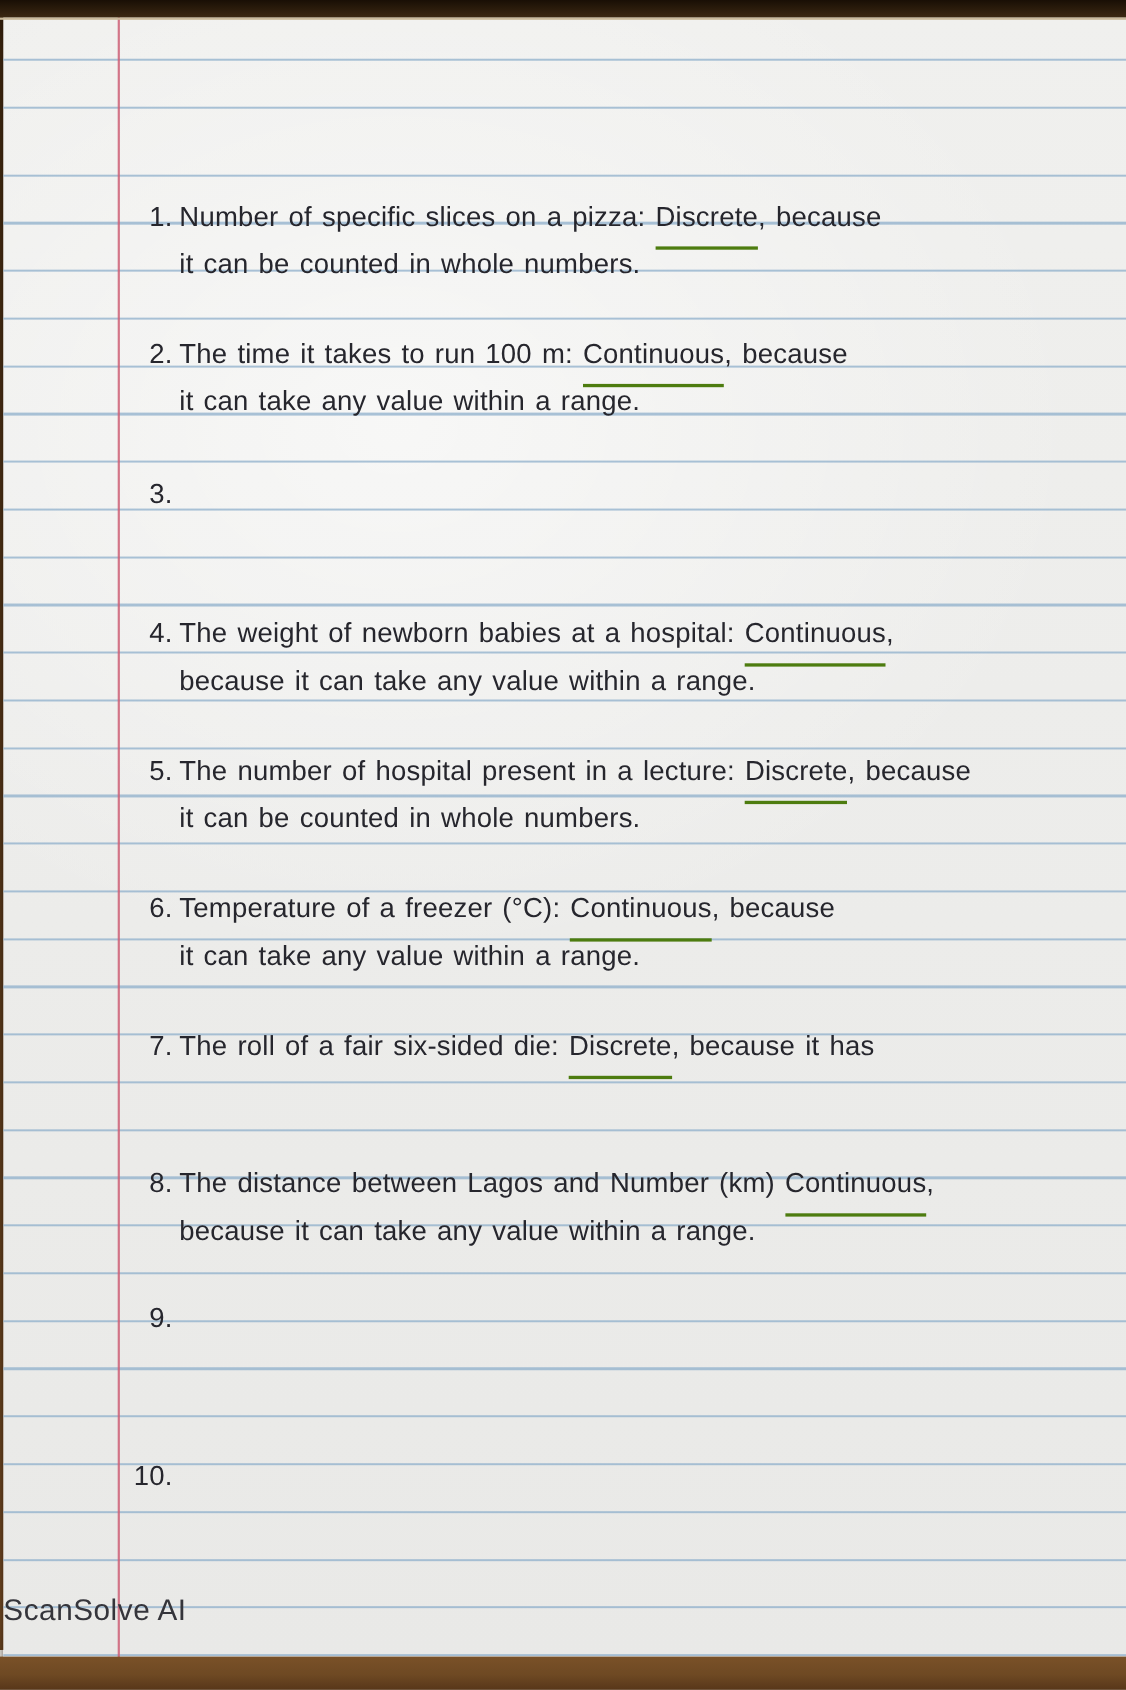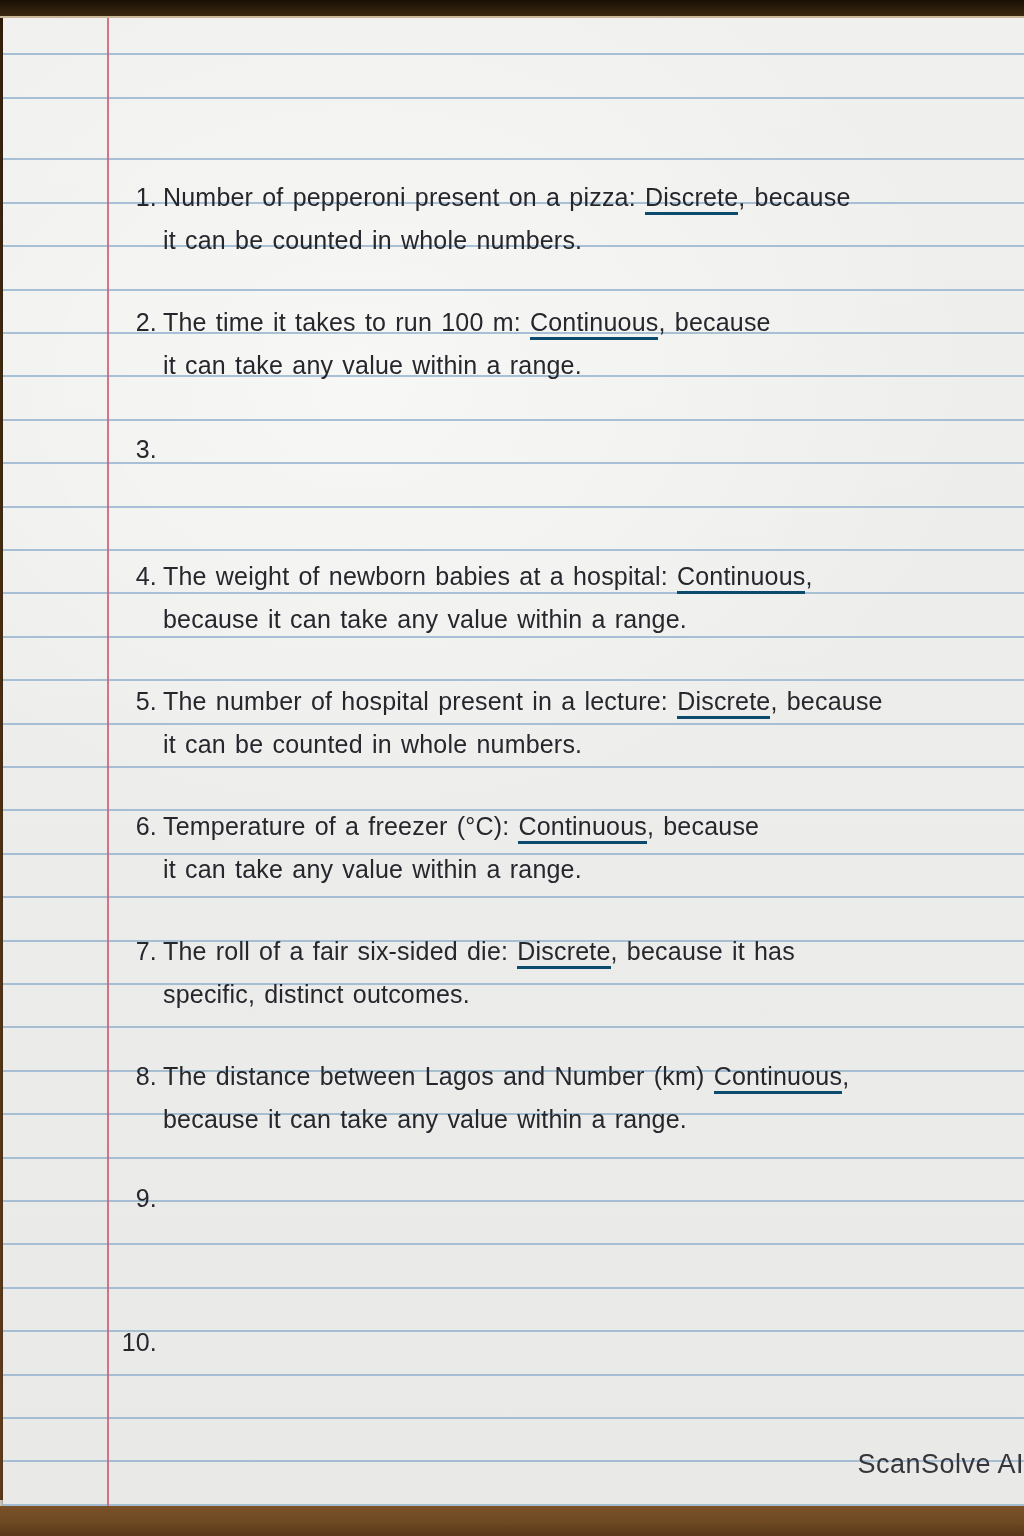--- a/index.html
+++ b/index.html
@@ -85,47 +85,47 @@
     position: absolute;
     left: 92px;
     width: 62px;
     text-align: right;
   }
   .item .txt {
     display: block;
     margin-left: 160px;
   }
   .kw {
-    border-bottom: 3px solid #0c4a6e;
-    padding-bottom: 1px;
+    border-bottom: 3px solid #4d7c0f;
+    padding-bottom: 13px;
   }
   .footer {
     position: absolute;
     left: 3px; top: 1449px;
     width: 1021px;
-    text-align: right;
+    text-align: left;
     font-size: 27px;
     color: #35353b;
     letter-spacing: 0.5px;
   }
 </style>
 </head>
 <body>
 
 <div class="desk"></div>
 <div class="under-sheet"></div>
 <div class="paper"></div>
 <div class="margin-line"></div>
 <div class="desk-top-band"></div>
 <div class="desk-bottom-band"></div>
 
 <div class="items" id="items">
     <div class="item" style="top: 162px;">
       <span class="num">1.</span>
-      <span class="txt"><span>Number of pepperoni present on a pizza: </span><span class="kw">Discrete</span><span>, because</span><br><span>it can be counted in whole numbers.</span></span>
+      <span class="txt"><span>Number of specific slices on a pizza: </span><span class="kw">Discrete</span><span>, because</span><br><span>it can be counted in whole numbers.</span></span>
     </div>
     <div class="item" style="top: 287px;">
       <span class="num">2.</span>
       <span class="txt"><span>The time it takes to run 100 m: </span><span class="kw">Continuous</span><span>, because</span><br><span>it can take any value within a range.</span></span>
     </div>
     <div class="item" style="top: 414px;">
       <span class="num">3.</span>
     </div>
     <div class="item" style="top: 541px;">
       <span class="num">4.</span>
@@ -134,21 +134,21 @@
     <div class="item" style="top: 666px;">
       <span class="num">5.</span>
       <span class="txt"><span>The number of hospital present in a lecture: </span><span class="kw">Discrete</span><span>, because</span><br><span>it can be counted in whole numbers.</span></span>
     </div>
     <div class="item" style="top: 791px;">
       <span class="num">6.</span>
       <span class="txt"><span>Temperature of a freezer (°C): </span><span class="kw">Continuous</span><span>, because</span><br><span>it can take any value within a range.</span></span>
     </div>
     <div class="item" style="top: 916px;">
       <span class="num">7.</span>
-      <span class="txt"><span>The roll of a fair six-sided die: </span><span class="kw">Discrete</span><span>, because it has</span><br><span>specific, distinct outcomes.</span></span>
+      <span class="txt"><span>The roll of a fair six-sided die: </span><span class="kw">Discrete</span><span>, because it has</span><br></span>
     </div>
     <div class="item" style="top: 1041px;">
       <span class="num">8.</span>
       <span class="txt"><span>The distance between Lagos and Number (km) </span><span class="kw">Continuous</span><span>,</span><br><span>because it can take any value within a range.</span></span>
     </div>
     <div class="item" style="top: 1163px;">
       <span class="num">9.</span>
     </div>
     <div class="item" style="top: 1283px; margin-top: 24px;">
       <span class="num">10.</span>

